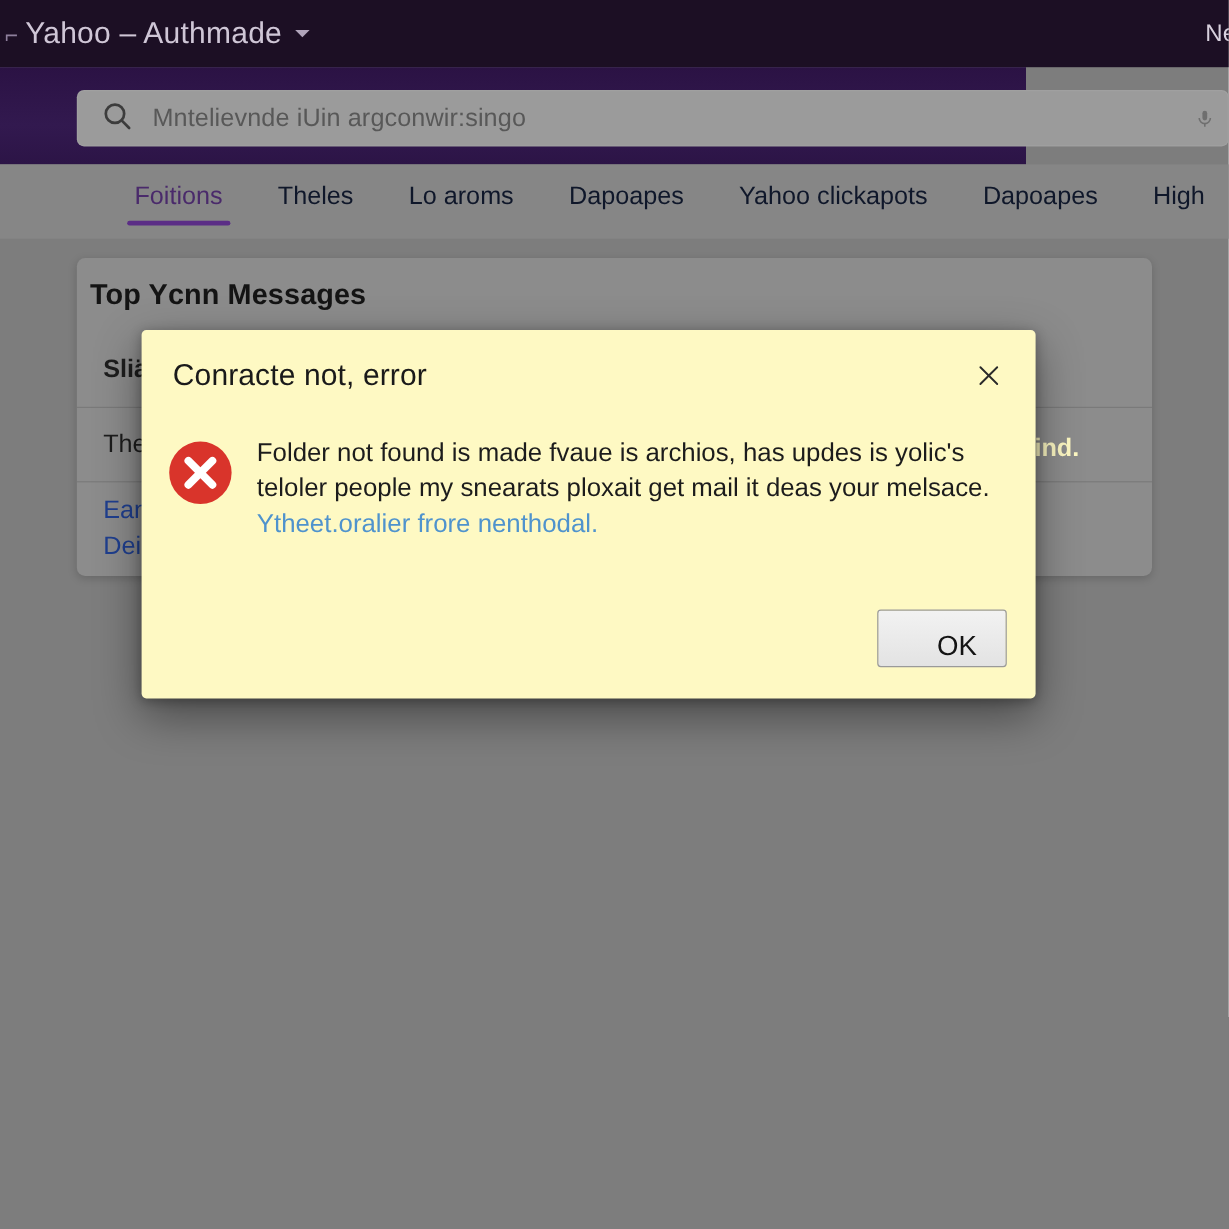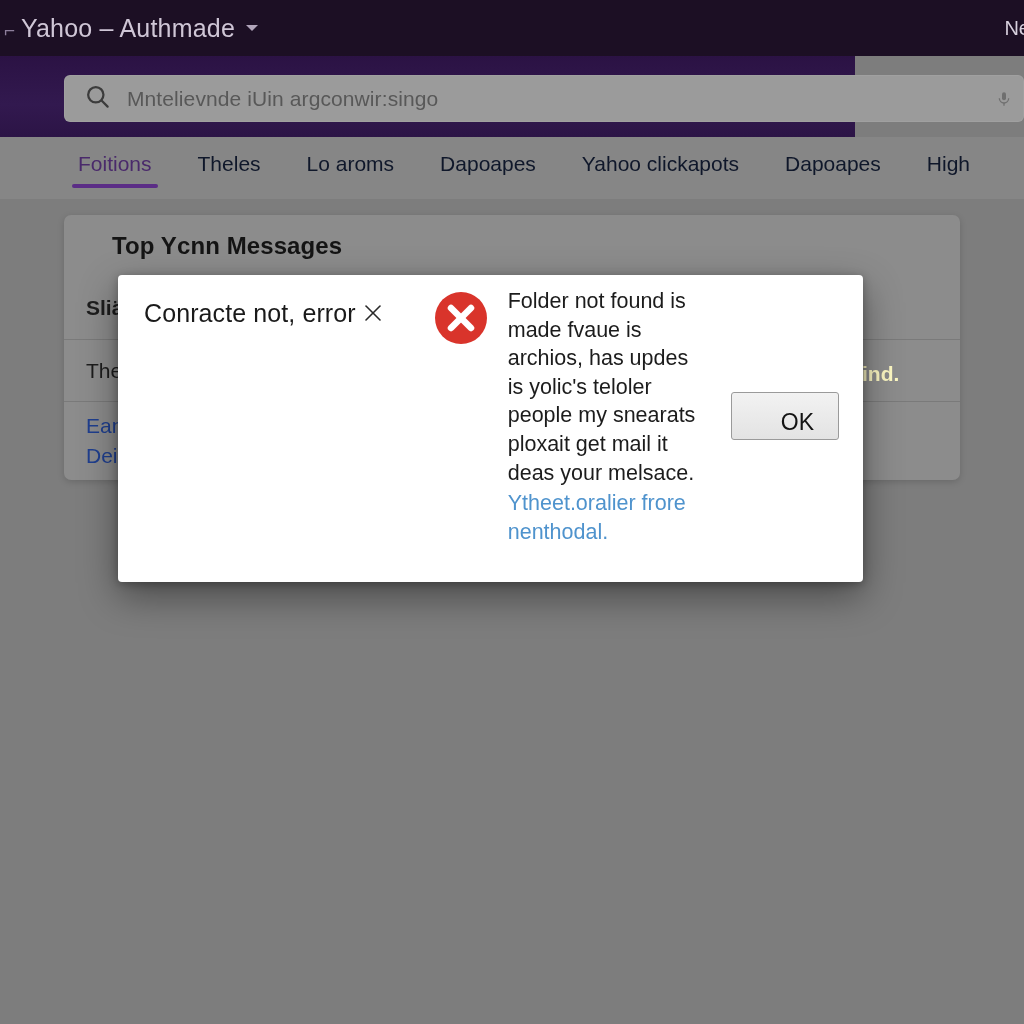--- a/index.html
+++ b/index.html
@@ -109,21 +109,21 @@
   }
 
   
   .tabstrip {
     position: absolute;
     left: 0; top: 137px;
     width: 1024px; height: 62px;
     background: #868686;
     display: flex;
     align-items: center;
-    padding-left: 76px;
+    padding-left: 110px;
     gap: 42px;
   }
   .tab {
     position: relative;
     font-size: 21px;
     color: #0f172a;
     white-space: nowrap;
     padding: 6px 2px 14px 2px;
     cursor: pointer;
   }
@@ -144,26 +144,25 @@
     width: 896px;
     background: #8c8c8c;
     border-radius: 7px;
     box-shadow: 0 2px 7px rgba(0,0,0,0.16);
     overflow: hidden;
   }
   .card-header {
     height: 62px;
     display: flex;
     align-items: center;
-    padding-left: 22px;
+    padding-left: 11px;
     font-size: 24px;
     font-weight: bold;
     color: #141414;
     letter-spacing: 0.1px;
-    margin-left: 26px;
   }
   .card-row {
     min-height: 62px;
     display: flex;
     flex-direction: column;
     justify-content: center;
     padding: 12px 22px;
     border-top: 1px solid #7a7a7a;
     font-size: 21px;
     color: #1d1d1d;
@@ -176,25 +175,25 @@
   .overlay {
     position: absolute;
     left: 0; top: 0;
     width: 1024px; height: 1024px;
     background: rgba(120,120,120,0.0);
   }
   .dialog {
     position: absolute;
     left: 118px; top: 275px;
     width: 745px; height: 307px;
-    background: #ffffff;
+    background: #fef9c3;
     border-radius: 4px;
     box-shadow: 0 14px 38px rgba(0,0,0,0.42), 0 2px 10px rgba(0,0,0,0.28);
     display: flex;
-    flex-direction: row;
+    flex-direction: column;
   }
   .dialog-titlebar {
     height: 76px;
     display: flex;
     align-items: center;
     padding: 0 22px 0 26px;
     flex: 0 0 auto;
   }
   .dialog-title {
     font-size: 25px;

